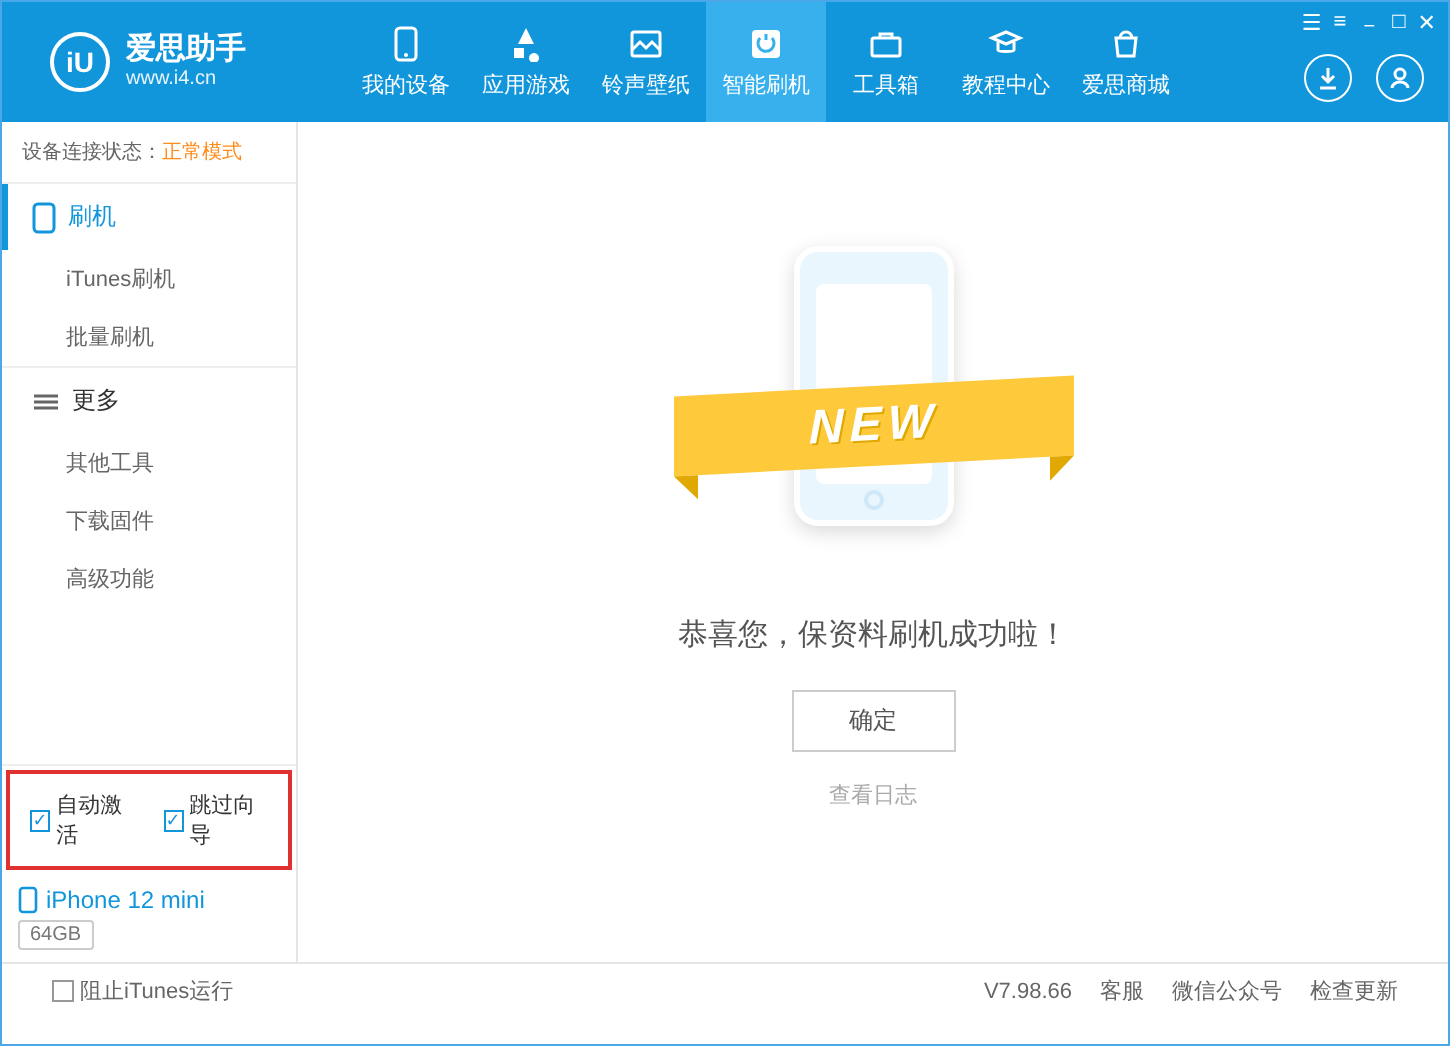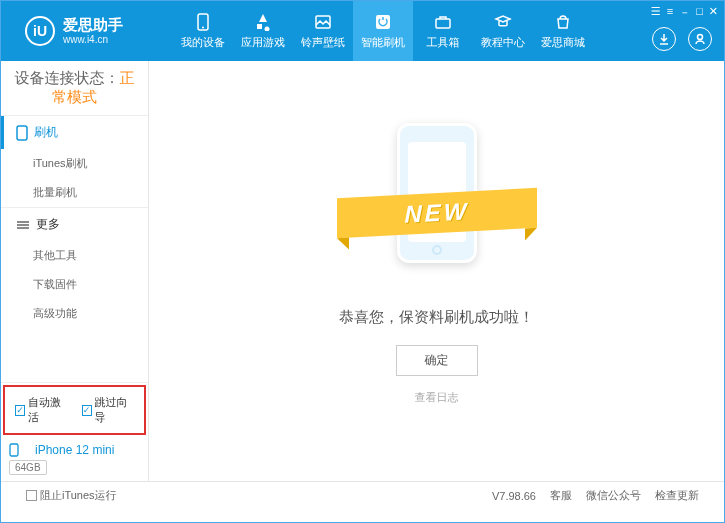--- a/index.html
+++ b/index.html
@@ -12,35 +12,35 @@
 .site { font-size: 10px; opacity: 0.9; }
 .nav { display: flex; height: 100%; margin-left: 26px; }
 .nav-item { width: 60px; display: flex; flex-direction: column; align-items: center; justify-content: center; gap: 4px; cursor: pointer; font-size: 11px; }
 .nav-item.active { background: #38b0ee; }
 .nav-icon { width: 18px; height: 18px; display: flex; align-items: center; justify-content: center; }
 .window-controls { position: absolute; right: 6px; top: 4px; display: flex; gap: 6px; font-size: 11px; }
 .header-right { position: absolute; right: 12px; bottom: 10px; display: flex; gap: 12px; }
 .circle-btn { width: 24px; height: 24px; border: 1.5px solid #fff; border-radius: 50%; display: flex; align-items: center; justify-content: center; cursor: pointer; }
 .body { display: flex; height: 420px; }
 .sidebar { width: 148px; border-right: 1px solid #e5e5e5; display: flex; flex-direction: column; }
-.status-row { padding: 8px 10px; font-size: 15px; color: #666; border-bottom: 1px solid #eee; text-align: center; }
+.status-row { padding: 8px 10px; font-size: 10px; color: #666; border-bottom: 1px solid #eee; }
 .status-val { color: #ff8c1a; }
 .side-section { border-bottom: 1px solid #eee; }
 .side-head { display: flex; align-items: center; gap: 6px; padding: 8px 12px; color: #333; cursor: pointer; border-left: 3px solid transparent; }
 .side-head.primary { color: #1296db; border-left-color: #1296db; }
 .side-head.gray { color: #aaa; }
 .side-items { }
 .side-item { padding: 7px 10px 7px 32px; color: #666; cursor: pointer; font-size: 11px; }
 .side-item.active { background: #e8f4fc; color: #1296db; }
 .side-item.note { color: #999; line-height: 1.4; }
 .checkbox-row { padding: 8px 10px; display: flex; gap: 14px; font-size: 11px; color: #333; border: 2px solid #e03131; margin: 2px; }
 .cb { display: flex; align-items: center; gap: 3px; cursor: pointer; }
 .cb-box { width: 11px; height: 11px; border: 1px solid #1296db; display: flex; align-items: center; justify-content: center; color: #1296db; font-size: 9px; }
 .device-row { padding: 6px 8px; }
-.device-name { color: #1296db; font-size: 12px; display: flex; align-items: center; gap: 16px; }
+.device-name { color: #1296db; font-size: 12px; display: flex; align-items: center; gap: 4px; }
 .device-badge { display: inline-block; border: 1px solid #ccc; border-radius: 2px; padding: 1px 5px; font-size: 10px; color: #777; margin-top: 3px; }
 .main { flex: 1; display: flex; flex-direction: column; align-items: center; justify-content: center; position: relative; }
 .illus { width: 220px; height: 160px; position: relative; margin-top: -20px; }
 .phone { position: absolute; left: 70px; top: 5px; width: 80px; height: 140px; background: #eaf6fd; border: 3px solid #fff; border-radius: 12px; box-shadow: 0 3px 10px rgba(0,0,0,0.15); }
 .phone-screen { position: absolute; left: 8px; top: 16px; right: 8px; bottom: 18px; background: #fff; border-radius: 4px; }
 .phone-btn { position: absolute; bottom: 5px; left: 50%; transform: translateX(-50%); width: 10px; height: 10px; border: 2px solid #cde8f8; border-radius: 50%; }
 .ribbon { position: absolute; left: 10px; top: 75px; width: 200px; height: 40px; background: #ffc93c; transform: skewY(-3deg); display: flex; align-items: center; justify-content: center; }
 .ribbon::before, .ribbon::after { content: ''; position: absolute; width: 0; height: 0; border-top: 12px solid #e0a800; }
 .ribbon::before { left: 0; bottom: -12px; border-left: 12px solid transparent; }
 .ribbon::after { right: 0; bottom: -12px; border-right: 12px solid transparent; }

